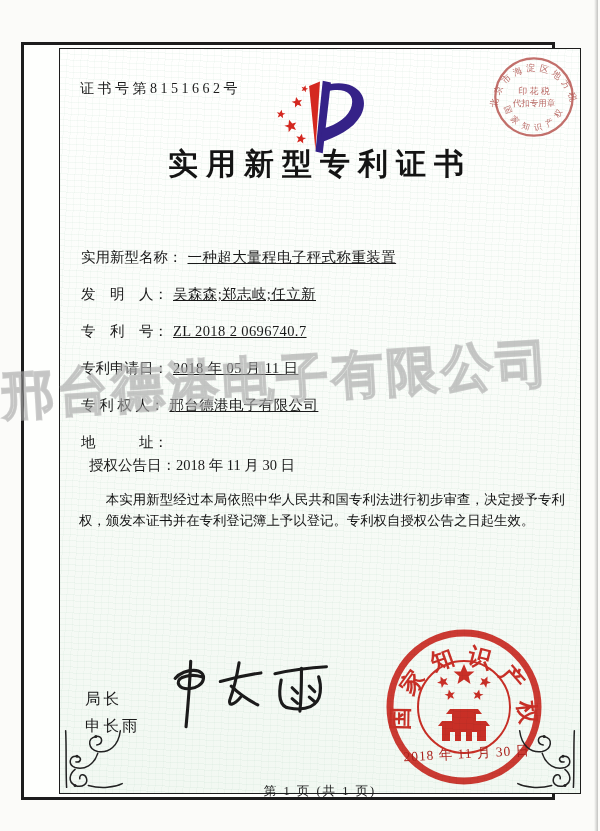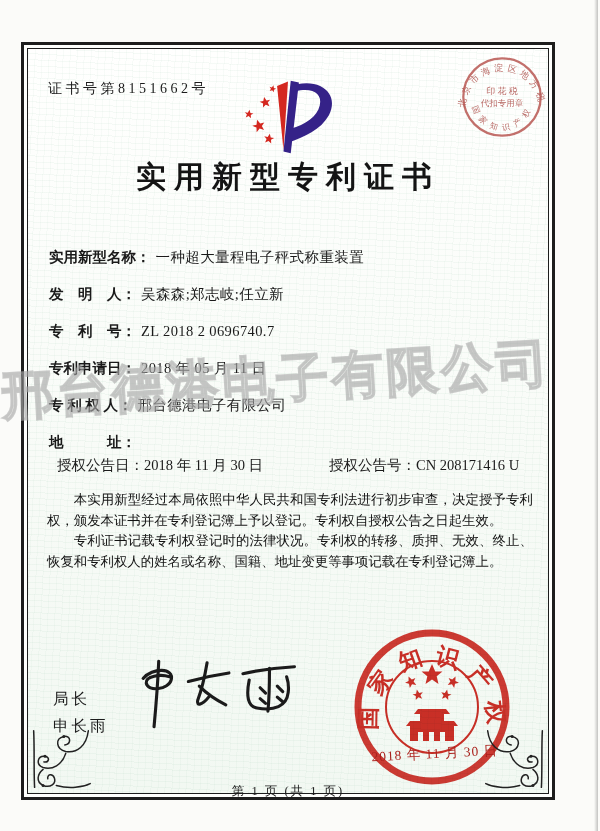--- a/index.html
+++ b/index.html
@@ -14,30 +14,31 @@
     position:absolute;left:21px;top:42px;width:534px;height:758px;
     border:3px solid #1d1d1d;padding:3px;box-sizing:border-box;background:#fefffd;
   }
   .cert-inner{
     position:relative;width:100%;height:100%;box-sizing:border-box;
     border:1.5px solid #1d1d1d;
     background:
       repeating-linear-gradient(3deg,  rgba(122,182,148,.075) 0 1px, rgba(0,0,0,0) 1px 6px),
       repeating-linear-gradient(93deg, rgba(122,182,148,.055) 0 1px, rgba(0,0,0,0) 1px 7px),
       linear-gradient(180deg,#fffffe 0%,#f8fbf7 55%,#f2f8f2 100%);
+    margin-left: 32px;
   }
   .cert-no{position:absolute;top:31px;left:20px;font-size:14px;letter-spacing:3.5px;}
   .logo{position:absolute;top:28px;left:50%;transform:translateX(-50%);}
   .tax-stamp{position:absolute;top:3px;right:1px;opacity:.88;}
-  .title{position:absolute;top:108px;left:0;width:100%;text-align:center;
+  .title{position:absolute;top:95px;left:0;width:100%;text-align:center;
     font-size:30px;font-weight:bold;letter-spacing:8px;color:#141414;}
   .fields{position:absolute;top:197px;left:21px;right:14px;}
   .field-row{display:flex;font-size:14.5px;line-height:22px;margin-bottom:15px;color:#1a1a1a;}
-  .f-label{white-space:pre;flex:none;font-weight:bold;}
-  .f-value{margin-left:5px;letter-spacing:.4px;}
+  .f-label{white-space:pre;flex:none;}
+  .f-value{margin-left:5px;letter-spacing:.4px;text-decoration:underline;}
   .grant-left{position:absolute;top:407px;left:29px;font-size:14.5px;}
   .grant-right{position:absolute;top:407px;left:301px;font-size:14.5px;}
   .paragraphs{position:absolute;top:441px;left:19px;right:15px;
     font-size:13.4px;line-height:20.6px;text-align:justify;color:#121212;font-family:Liberation Serif, serif;}
   .paragraphs p{margin:0;text-indent:2em;}
   .signer{position:absolute;left:25px;top:636px;font-size:15.5px;letter-spacing:3px;line-height:27px;}
   .signature{position:absolute;left:104px;top:606px;}
   .page-no{position:absolute;top:734px;left:0;width:100%;text-align:center;
     font-size:12.5px;letter-spacing:2px;}
   .seal{position:absolute;left:312px;top:566px;mix-blend-mode:multiply;opacity:.95;}
@@ -116,27 +117,23 @@
           <span class="f-value">邢台德港电子有限公司</span>
         </div>
         <div class="field-row">
           <span class="f-label">地　　　址：</span>
         </div>
       </div>
 
       <div class="grant-left">
         <span>授权公告日：</span><span>2018 年 11 月 30 日</span>
       </div>
-      <div class="grant-right">
-        <span>授权公告号：</span><span>CN 208171416 U</span>
-      </div>
 
       <div class="paragraphs">
         <p>本实用新型经过本局依照中华人民共和国专利法进行初步审查，决定授予专利权，颁发本证书并在专利登记簿上予以登记。专利权自授权公告之日起生效。</p>
-        <p>专利证书记载专利权登记时的法律状况。专利权的转移、质押、无效、终止、恢复和专利权人的姓名或名称、国籍、地址变更等事项记载在专利登记簿上。</p>
       </div>
 
       <div class="signer">
         <div>局长</div>
         <div>申长雨</div>
       </div>
 
       <svg class="signature" width="172" height="78" viewBox="0 0 220 100">
         <g stroke="#1b1b1b" stroke-width="4" fill="none" stroke-linecap="round" stroke-linejoin="round">
           <path d="M34,8 C33,32 31,60 28,92"></path>

